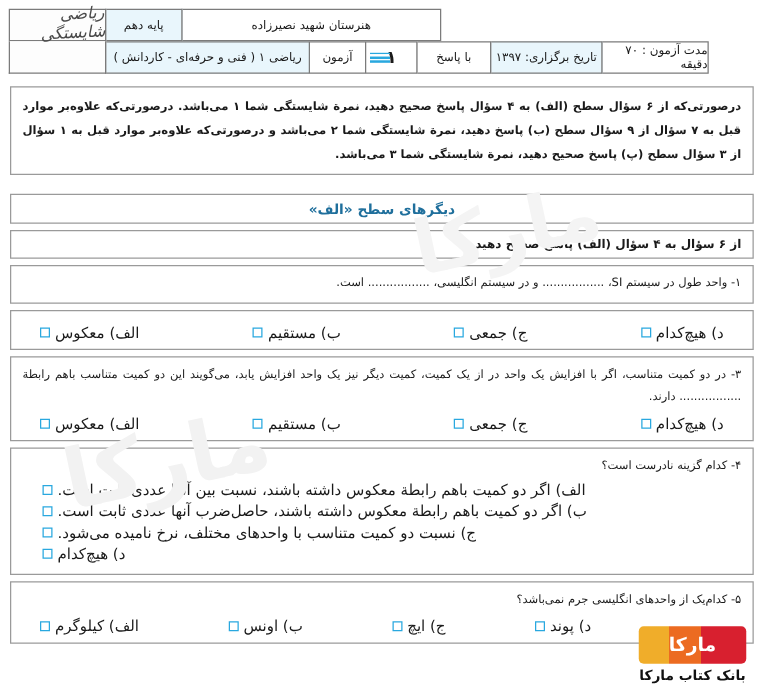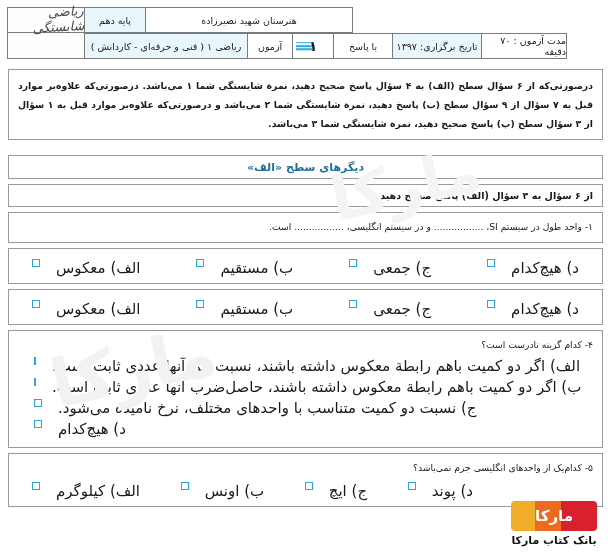--- a/index.html
+++ b/index.html
@@ -88,21 +88,21 @@
   .lead{margin:5px 8px 0 8px;border:1px solid #9a9a9a;padding:5px 9px;font-weight:bold;font-size:9.6px;}
 
   .q{
     margin:5px 8px 0 8px;
     border:1px solid #9a9a9a;
     padding:5px 9px 6px 9px;
     box-sizing:border-box;
   }
   .qtext{line-height:1.95;font-size:9.2px;text-align:justify;}
   .opts{display:flex;flex-direction:row-reverse;justify-content:space-between;margin-top:5px;padding:0 14px;}
-  .opt{display:flex;flex-direction:row-reverse;align-items:flex-start;gap:16px;font-size:15px;white-space:nowrap;}
+  .opt{display:flex;flex-direction:row-reverse;align-items:center;gap:4px;font-size:12px;white-space:nowrap;}
   .cb{
     width:8px;height:8px;border:1px solid #29a8df;display:inline-block;
     box-sizing:border-box;background:#fff;
   }
   .opts-v .opt{margin:3px 0;}
   .opts-v{display:block;padding:0 16px;margin-top:3px;}
 
   
   .brand{
     position:absolute;right:14px;bottom:8px;
@@ -178,20 +178,21 @@
           <span>ج) جمعی</span>
         </div>
       <div class="opt">
           <span class="cb"></span>
           <span>د) هیچ‌کدام</span>
         </div>
     </div>
   </div>
 
   <div class="q">
+    <div class="qtext">۳- در دو کمیت متناسب، اگر با افزایش یک واحد در از یک کمیت، کمیت دیگر نیز یک واحد افزایش یابد، می‌گویند این دو کمیت متناسب باهم رابطة ................. دارند.</div>
     <div class="opts">
       <div class="opt">
           <span class="cb"></span>
           <span>الف) معکوس</span>
         </div>
       <div class="opt">
           <span class="cb"></span>
           <span>ب) مستقیم</span>
         </div>
       <div class="opt">

